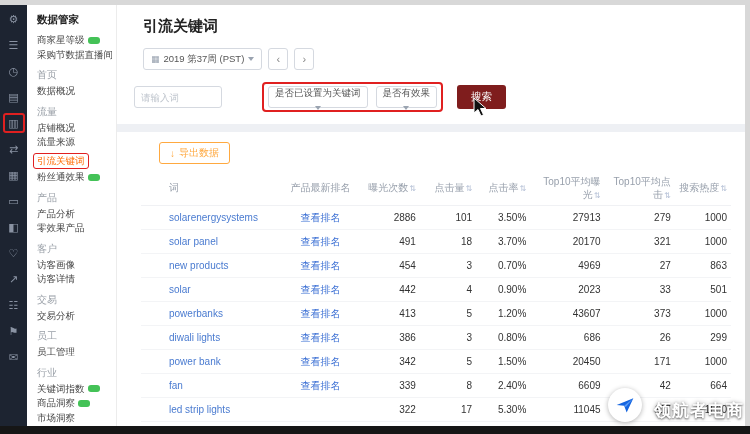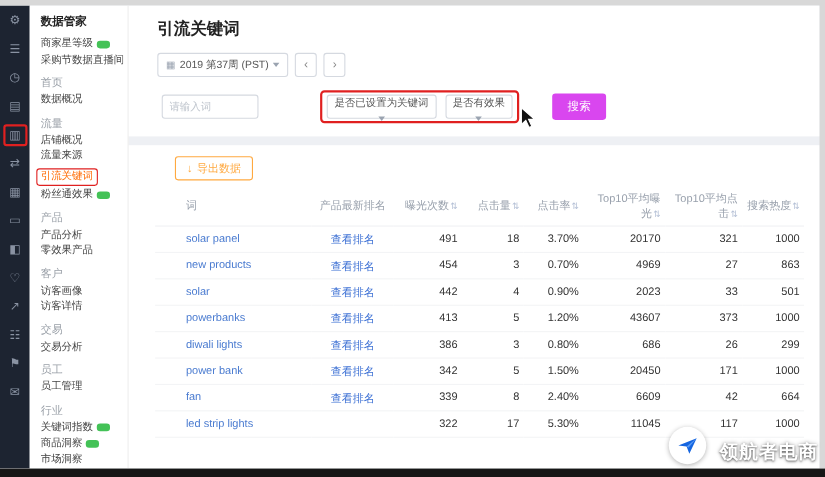--- a/index.html
+++ b/index.html
@@ -65,38 +65,38 @@
   .cal-icon { color:#9aa3b0; font-size:9px; }
   .caret {
     width:0; height:0; border-left:3.5px solid transparent; border-right:3.5px solid transparent;
     border-top:4px solid #9aa3b0; display:inline-block;
   }
   .nav-btn {
     width:20px; height:22px; border:1px solid #d5d9e0; background:#fff; border-radius:3px;
     font-size:11px; color:#888; display:flex; align-items:center; justify-content:center; cursor:pointer;
   }
 
-  .filter-row { display:flex; align-items:center; margin-left:16px;gap:16px; }
+  .filter-row { display:flex; align-items:center; margin-left:3px; }
   .kw-input {
     width:88px; height:22px; border:1px solid #d5d9e0; border-radius:3px;
     font-size:9.5px; padding:0 6px; color:#333; outline:none;
     font-family:"Liberation Sans","DejaVu Sans",sans-serif;
   }
   .kw-input::placeholder { color:#bfc5cd; }
   .selects-annot {
     border:2px solid #e02020; border-radius:4px; padding:2px 4px; display:flex; gap:8px;
     margin-left:40px; align-items:center;
   }
   .select-box {
     height:22px; border:1px solid #d5d9e0; border-radius:3px; background:#fff;
     display:flex; align-items:center; gap:6px; padding:0 6px; font-size:9.5px; color:#555;
     cursor:pointer; white-space:nowrap;flex-direction:column;
   }
   .search-btn {
-    margin-left:14px; height:24px; padding:0 14px; background:#d946ef; color:#fff;
+    margin-left:14px; height:24px; padding:0 14px; background:#7f1d1d; color:#fff;
     border:none; border-radius:3px; font-size:10.5px; cursor:pointer;
     font-family:Liberation Mono, monospace;
   }
 
   .content-card { background:#fff; margin-top:8px; flex:1; padding:10px 14px 0 24px; overflow:hidden; }
   .export-btn {
     margin-left:18px; margin-bottom:8px; height:22px; padding:0 10px; background:#fff;
     border:1px solid #ffa940; color:#ffa940; border-radius:3px; font-size:10px; cursor:pointer;
     display:inline-flex; align-items:center; gap:4px;
     font-family:"Liberation Sans","DejaVu Sans",sans-serif;
@@ -246,20 +246,30 @@
               <th><span>曝光次数</span><span class="sort-icon">⇅</span></th>
               <th><span>点击量</span><span class="sort-icon">⇅</span></th>
               <th><span>点击率</span><span class="sort-icon">⇅</span></th>
               <th><span>Top10平均曝光</span><span class="sort-icon">⇅</span></th>
               <th><span>Top10平均点击</span><span class="sort-icon">⇅</span></th>
               <th><span>搜索热度</span><span class="sort-icon">⇅</span></th>
             </tr>
           </thead>
         <tbody id="table-body">
             <tr>
+              <td>solarenergysystems</td>
+              <td><a class="rank-link">查看排名</a></td>
+              <td>2886</td>
+              <td>101</td>
+              <td>3.50%</td>
+              <td>27913</td>
+              <td>279</td>
+              <td>1000</td>
+            </tr>
+            <tr>
               <td>solar panel</td>
               <td><a class="rank-link">查看排名</a></td>
               <td>491</td>
               <td>18</td>
               <td>3.70%</td>
               <td>20170</td>
               <td>321</td>
               <td>1000</td>
             </tr>
             <tr>

